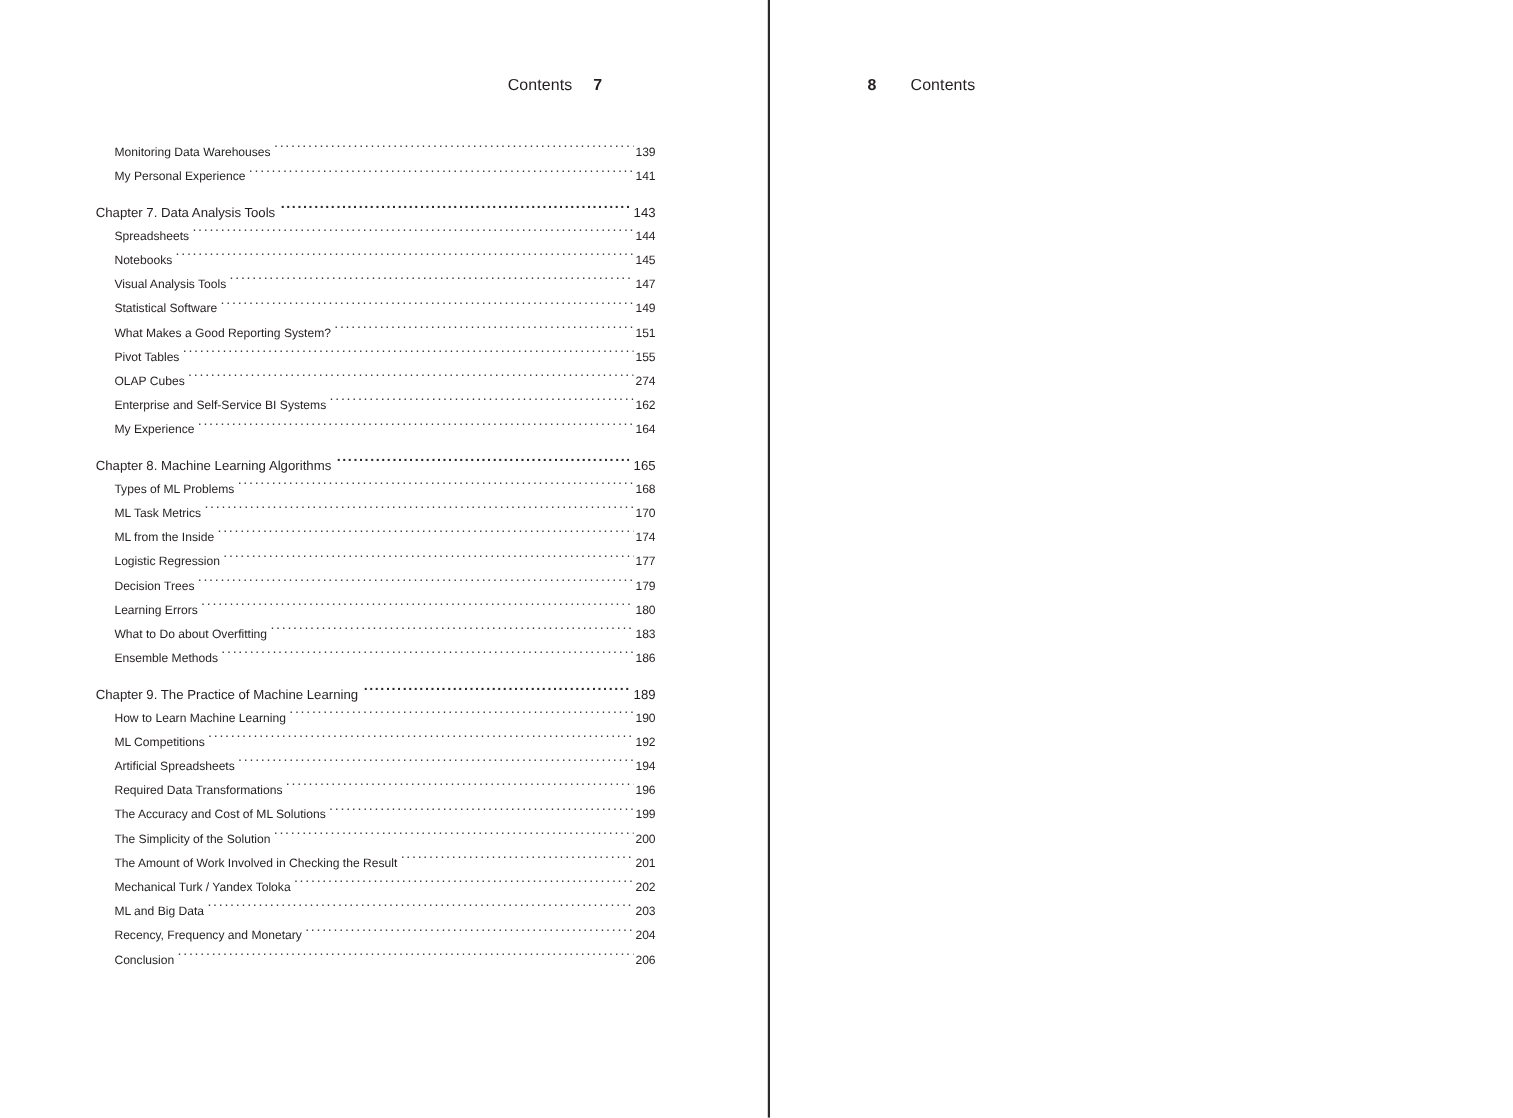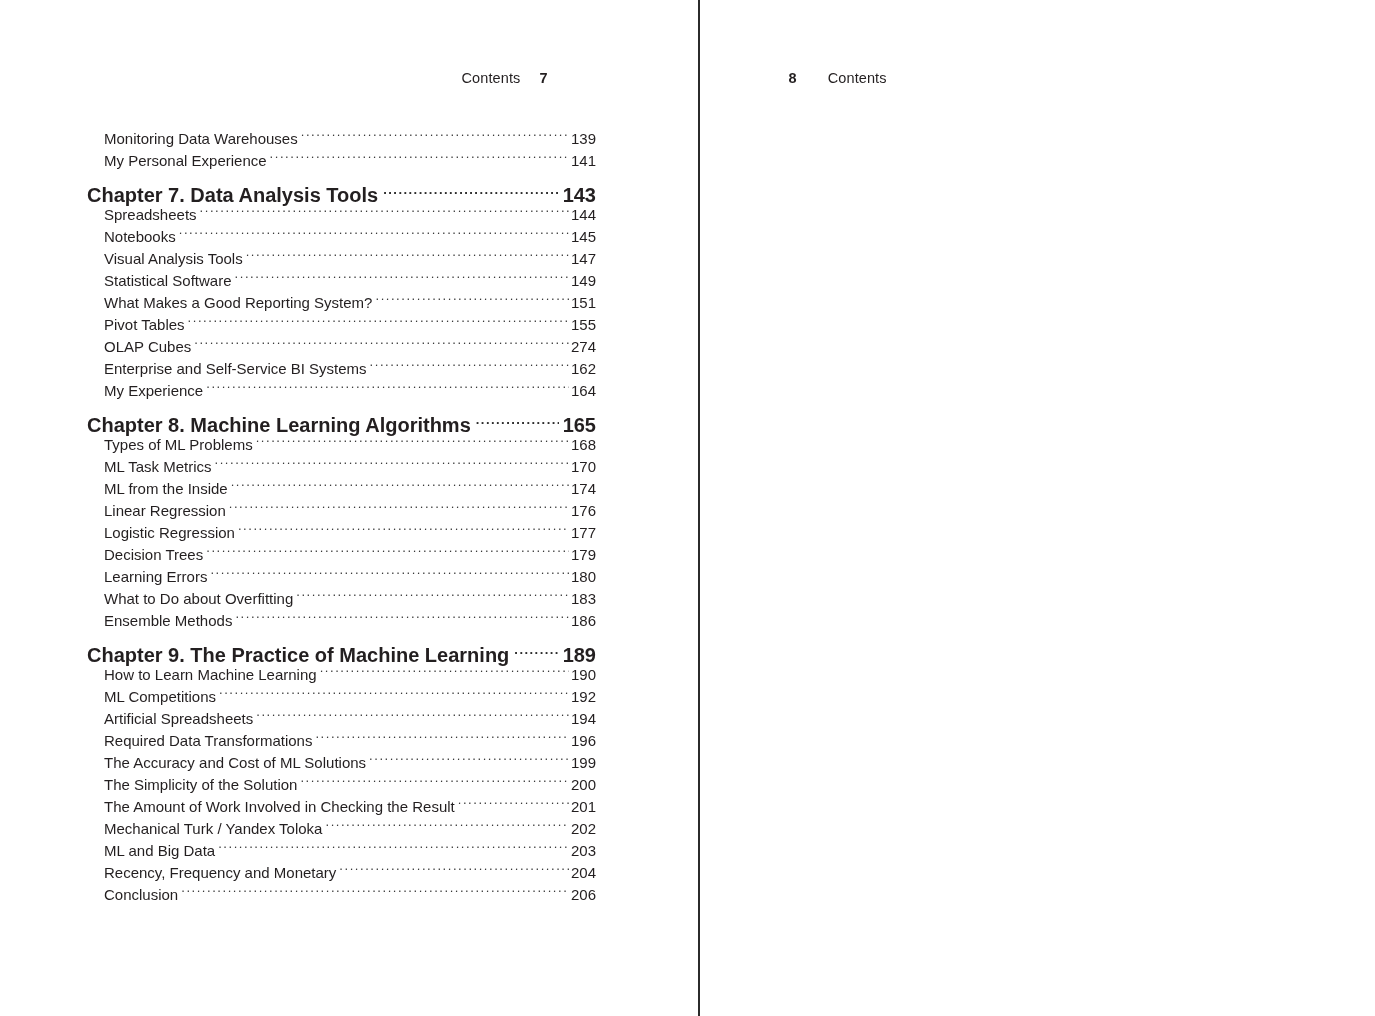--- a/index.html
+++ b/index.html
@@ -64,21 +64,21 @@
     top: 128px;
   }
   .toc-left  { left: 87px;  width: 509px; }
 
   .entry {
     display: flex;
     align-items: baseline;
     width: 100%;
     line-height: 22px;
     height: 22px;
-    font-size: 15px;
+    font-size: 11px;
     white-space: nowrap;
   }
 
   .entry .title {
     flex: 0 0 auto;
     padding-right: 2px;
   }
 
   .entry .leader {
     flex: 1 1 auto;
@@ -108,23 +108,23 @@
   }
 
   
   .entry.level-section {
     font-weight: 400;
   }
   .toc-left  .entry.level-section { padding-left: 17px; }
 
   
   .entry.level-chapter {
-    font-weight: 700;
+    font-weight: 400;
     margin-top: 10px;
-    font-size: 20px;
+    font-size: 12px;
   }
   .entry.level-chapter .leader::before {
     letter-spacing: 1.45px;
     font-weight: 700;
     color: #2b2b2b;
   }
   .entry.level-chapter .folio { padding-left: 3px; }
   .entry.level-chapter .title { padding-right: 4px; }
 
   
@@ -216,25 +216,20 @@
           <span class="title">ML Task Metrics</span>
           <span class="leader"></span>
           <span class="folio">170</span>
         </div>
         <div class="entry level-section">
           <span class="title">ML from the Inside</span>
           <span class="leader"></span>
           <span class="folio">174</span>
         </div>
         <div class="entry level-section">
-          <span class="title">Linear Regression</span>
-          <span class="leader"></span>
-          <span class="folio">176</span>
-        </div>
-        <div class="entry level-section">
           <span class="title">Logistic Regression</span>
           <span class="leader"></span>
           <span class="folio">177</span>
         </div>
         <div class="entry level-section">
           <span class="title">Decision Trees</span>
           <span class="leader"></span>
           <span class="folio">179</span>
         </div>
         <div class="entry level-section">

